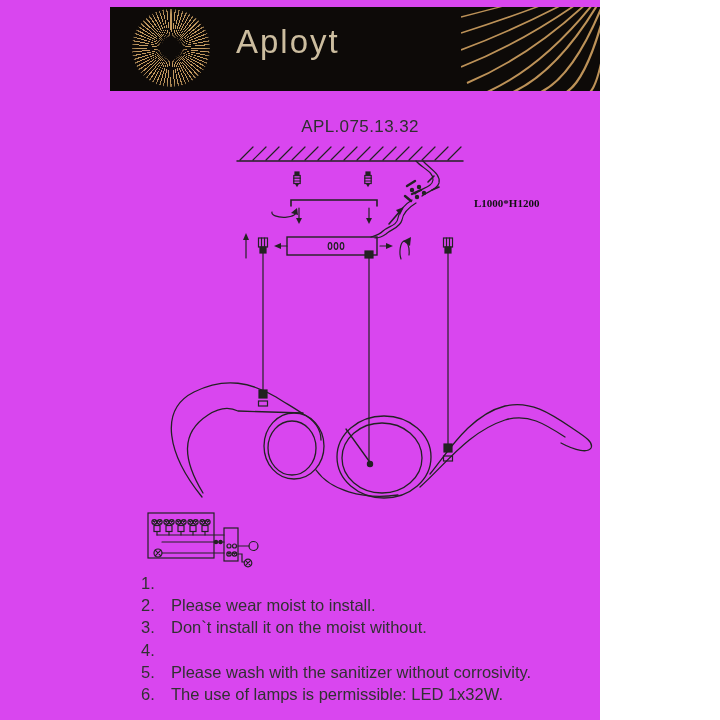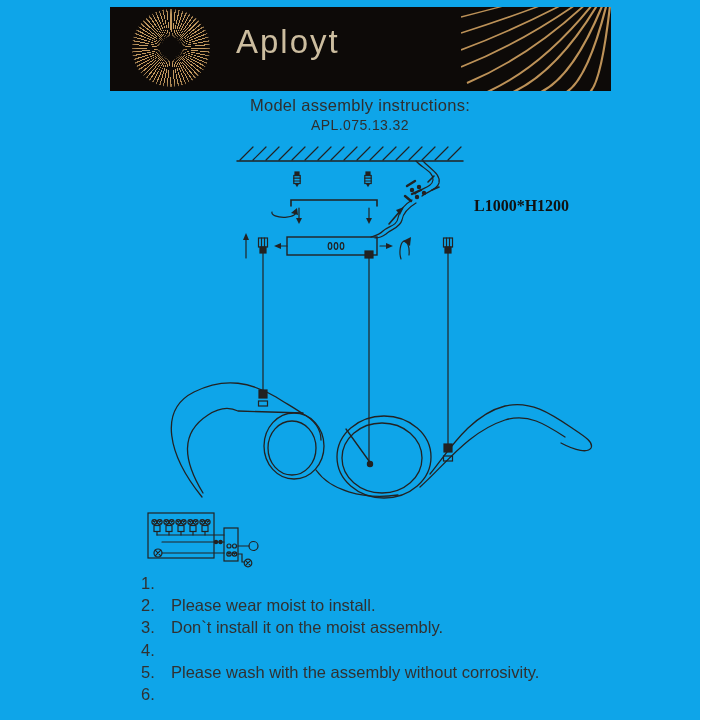--- a/index.html
+++ b/index.html
@@ -1,39 +1,39 @@
 <!DOCTYPE html>
 <html><head>
 <meta charset="utf-8">
 <style>
   html,body{margin:0;padding:0;background:#ffffff;}
-  .page{position:relative;width:700px;height:720px;background:#0ea5e9;overflow:hidden;
+  .page{position:relative;width:600px;height:720px;background:#d946ef;overflow:hidden;
         font-family:"Liberation Sans",sans-serif;color:#2e2e2e;}
 
   
   .banner{position:absolute;left:110px;top:7px;width:501px;height:84px;background:#0d0a08;overflow:hidden;}
   .starburst{position:absolute;left:22px;top:2px;width:78px;height:78px;}
   .starburst .rays-disc{position:absolute;inset:0;border-radius:50%;
         background:repeating-conic-gradient(#c49a60 0deg 1.8deg, rgba(13,10,8,0) 1.8deg 5.6deg);}
   .starburst .fade{position:absolute;inset:-2px;border-radius:50%;
         background:radial-gradient(circle,#0d0a08 0% 16%,rgba(13,10,8,0) 27% 58%,#0d0a08 86%);}
   .brand{position:absolute;left:126px;top:16px;font-size:33px;font-weight:400;
         letter-spacing:2px;color:#ccbd9f;}
   .banner .rays{position:absolute;right:0;top:0;}
 
   
   .title{position:absolute;left:0;top:96px;width:720px;text-align:center;
         font-size:16.5px;letter-spacing:.3px;color:#2f2f2f;}
   .model{position:absolute;left:0;top:117px;width:720px;text-align:center;
-        font-size:14px;letter-spacing:.4px;color:#2f2f2f;}
+        font-size:17px;letter-spacing:.4px;color:#2f2f2f;}
 
   
   .diagram{position:absolute;left:0;top:0;width:720px;height:720px;}
   .dim-label{position:absolute;left:474px;top:197px;font-family:"Liberation Serif",serif;
-        font-weight:600;font-size:16px;color:#111;}
+        font-weight:600;font-size:11px;color:#111;}
 
   
   .instructions{position:absolute;left:141px;top:572px;margin:0;padding:0;list-style:none;
         font-size:16.5px;line-height:22.2px;color:#313131;}
   .instructions li{display:flex;}
   .instructions .num{width:30px;flex:0 0 30px;}
 </style>
 </head>
 <body>
 
@@ -54,21 +54,20 @@
         <path d="M152,-30 Q82,44 6,76" stroke-width="1.9"></path>
         <path d="M152,-30 Q92,56 24,86" stroke-width="2"></path>
         <path d="M152,-30 Q104,62 50,86" stroke-width="2.1"></path>
         <path d="M152,-30 Q118,68 78,86" stroke-width="2.2"></path>
         <path d="M152,-30 Q130,72 104,86" stroke-width="2.2"></path>
         <path d="M152,-30 Q142,76 128,86" stroke-width="2.2"></path>
       </g>
     </svg>
   </div>
 
-  <div class="title">Model assembly instructions:</div>
   <div class="model">APL.075.13.32</div>
 
   <svg class="diagram" viewBox="0 0 720 720">
     <g fill="none" stroke="#222" stroke-width="1.2" stroke-linecap="round">
 
       <g>
         <path d="M237,161 H463" stroke-width="1.5"></path>
         <path d="M240,160 l13,-13 M253,160 l13,-13 M266,160 l13,-13 M279,160 l13,-13 M292,160 l13,-13
                  M305,160 l13,-13 M318,160 l13,-13 M331,160 l13,-13 M344,160 l13,-13 M357,160 l13,-13
                  M370,160 l13,-13 M383,160 l13,-13 M396,160 l13,-13 M409,160 l13,-13 M422,160 l13,-13
@@ -268,27 +267,28 @@
   <ol class="instructions">
     <li>
       <span class="num">1.</span>
     </li>
     <li>
       <span class="num">2.</span>
       <span>Please wear moist to install.</span>
     </li>
     <li>
       <span class="num">3.</span>
-      <span>Don`t install it on the moist assembly.</span>
+      <span>Don`t install it on the moist without.</span>
     </li>
     <li>
       <span class="num">4.</span>
     </li>
     <li>
       <span class="num">5.</span>
-      <span>Please wash with the assembly without corrosivity.</span>
+      <span>Please wash with the sanitizer without corrosivity.</span>
     </li>
     <li>
       <span class="num">6.</span>
+      <span>The use of lamps is permissible: LED 1x32W.</span>
     </li>
   </ol>
 
 </div>
 
 </body></html>

